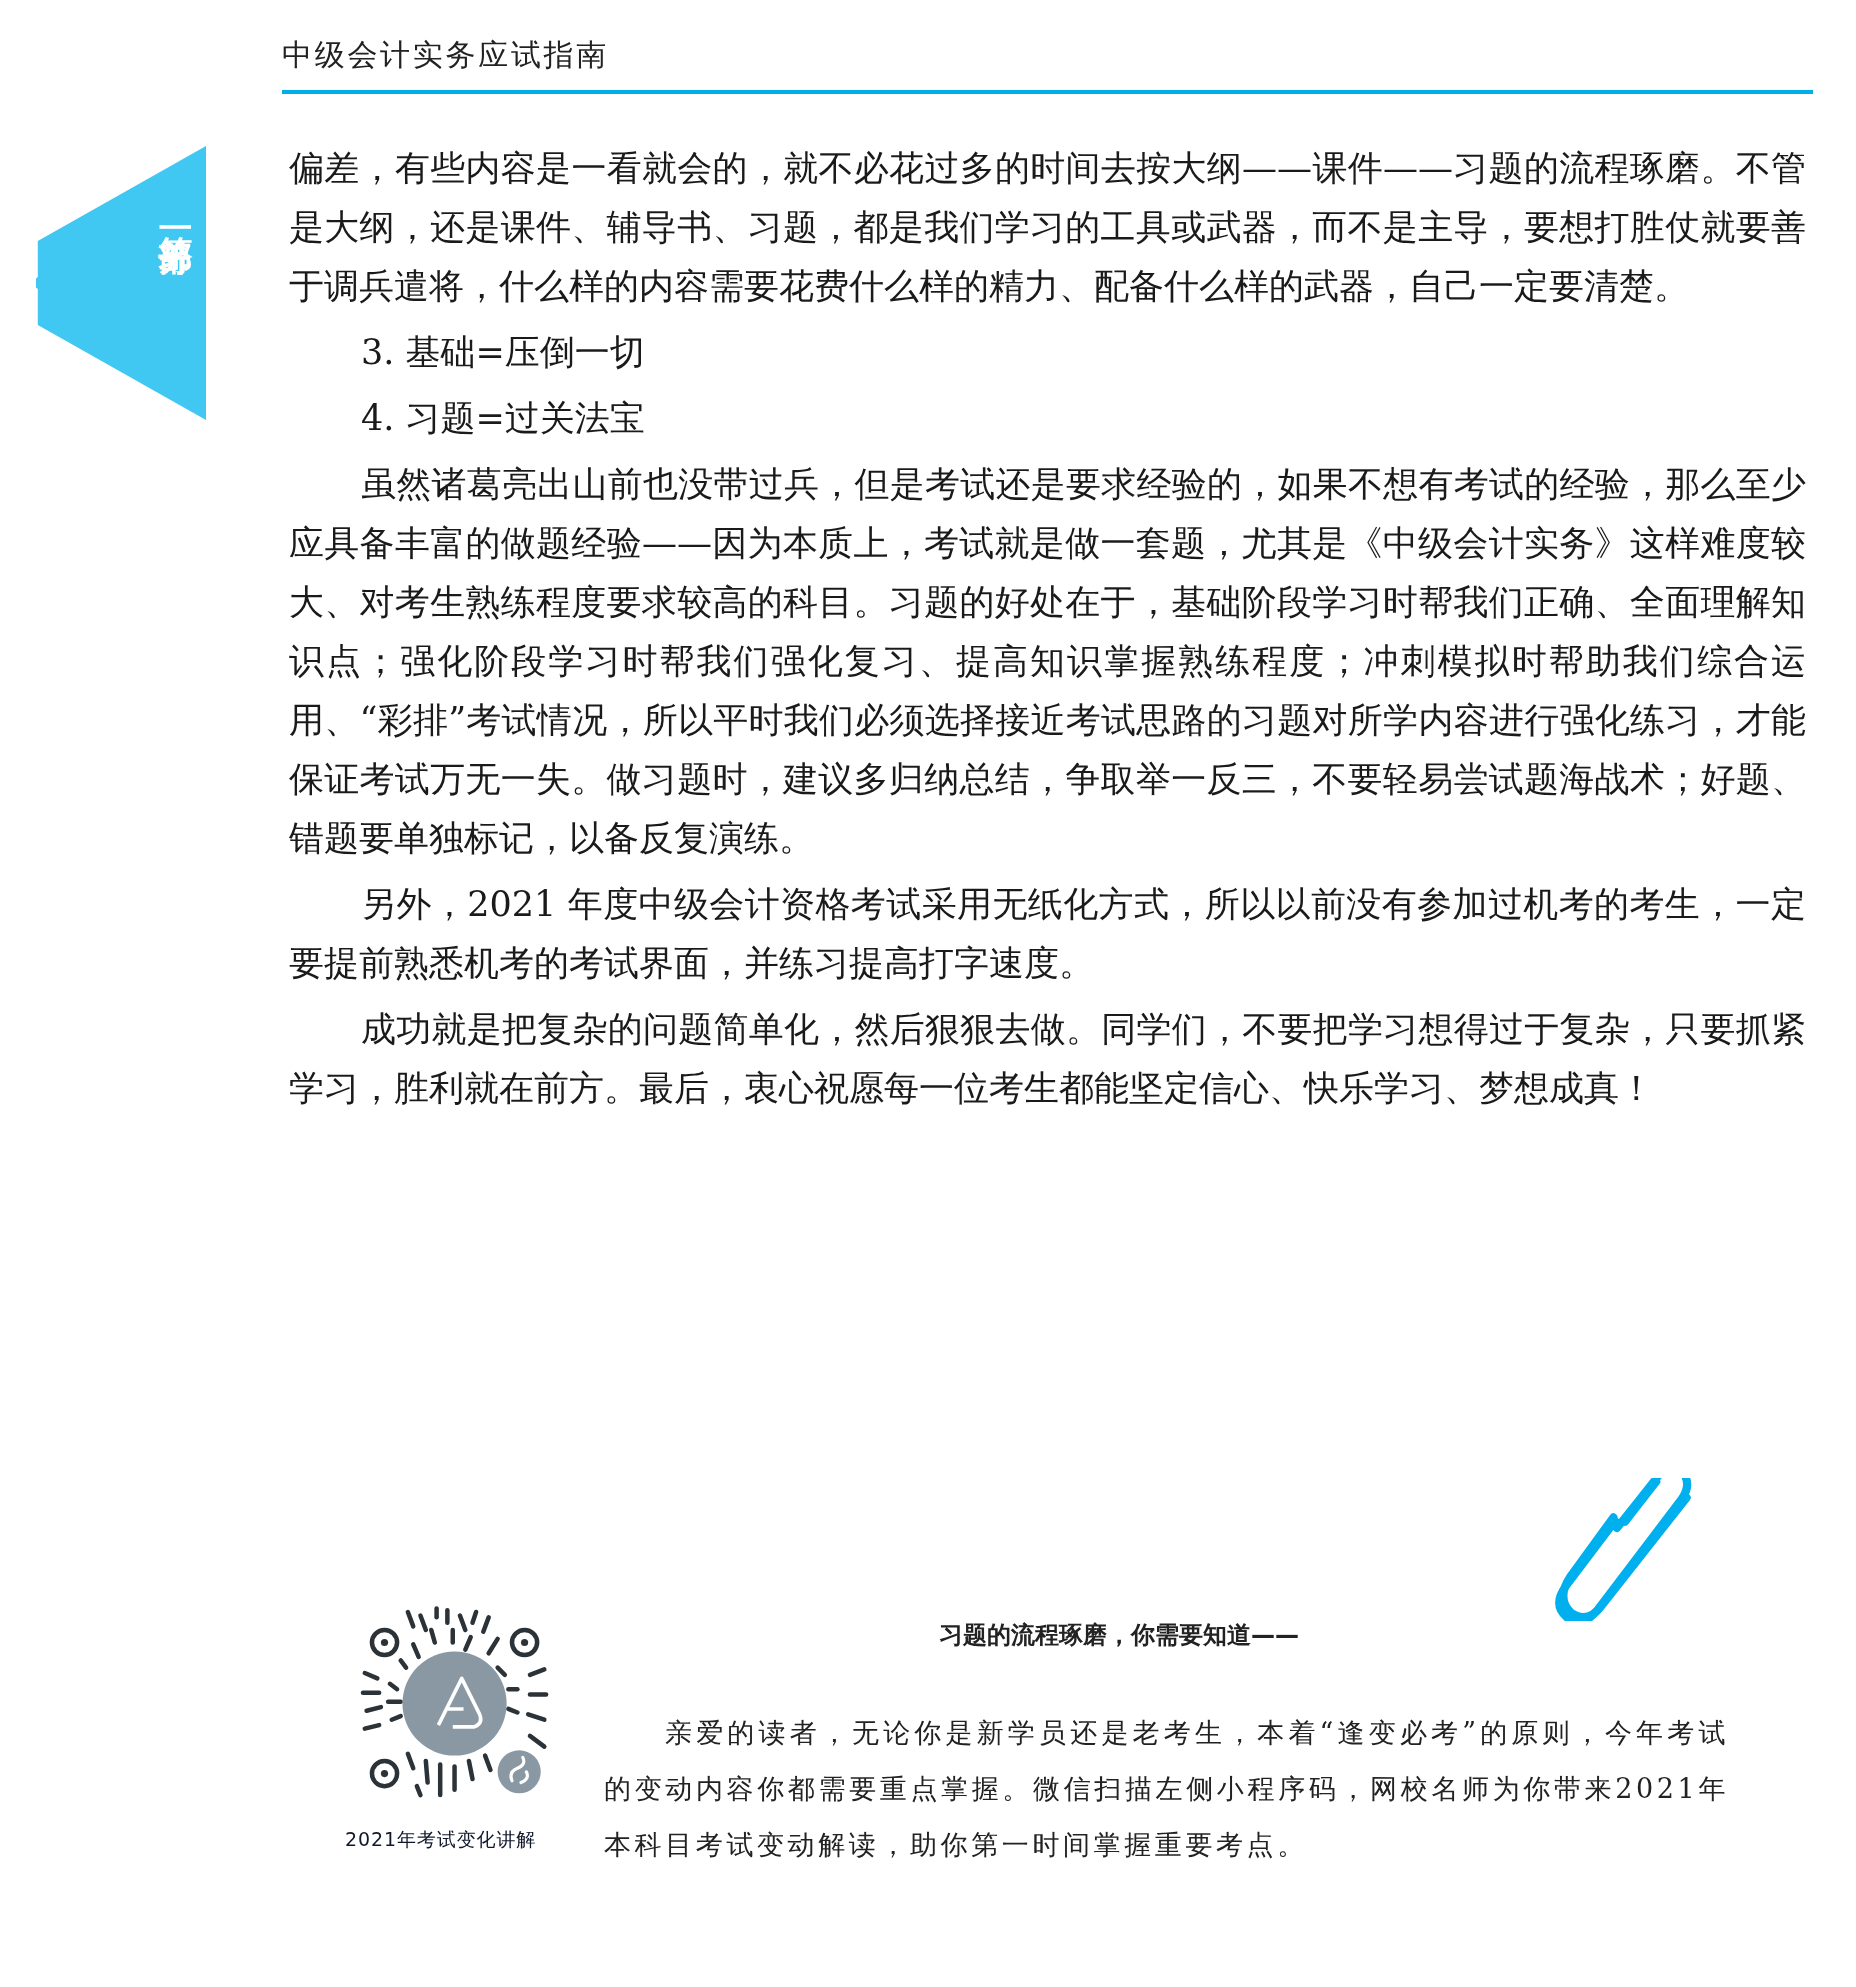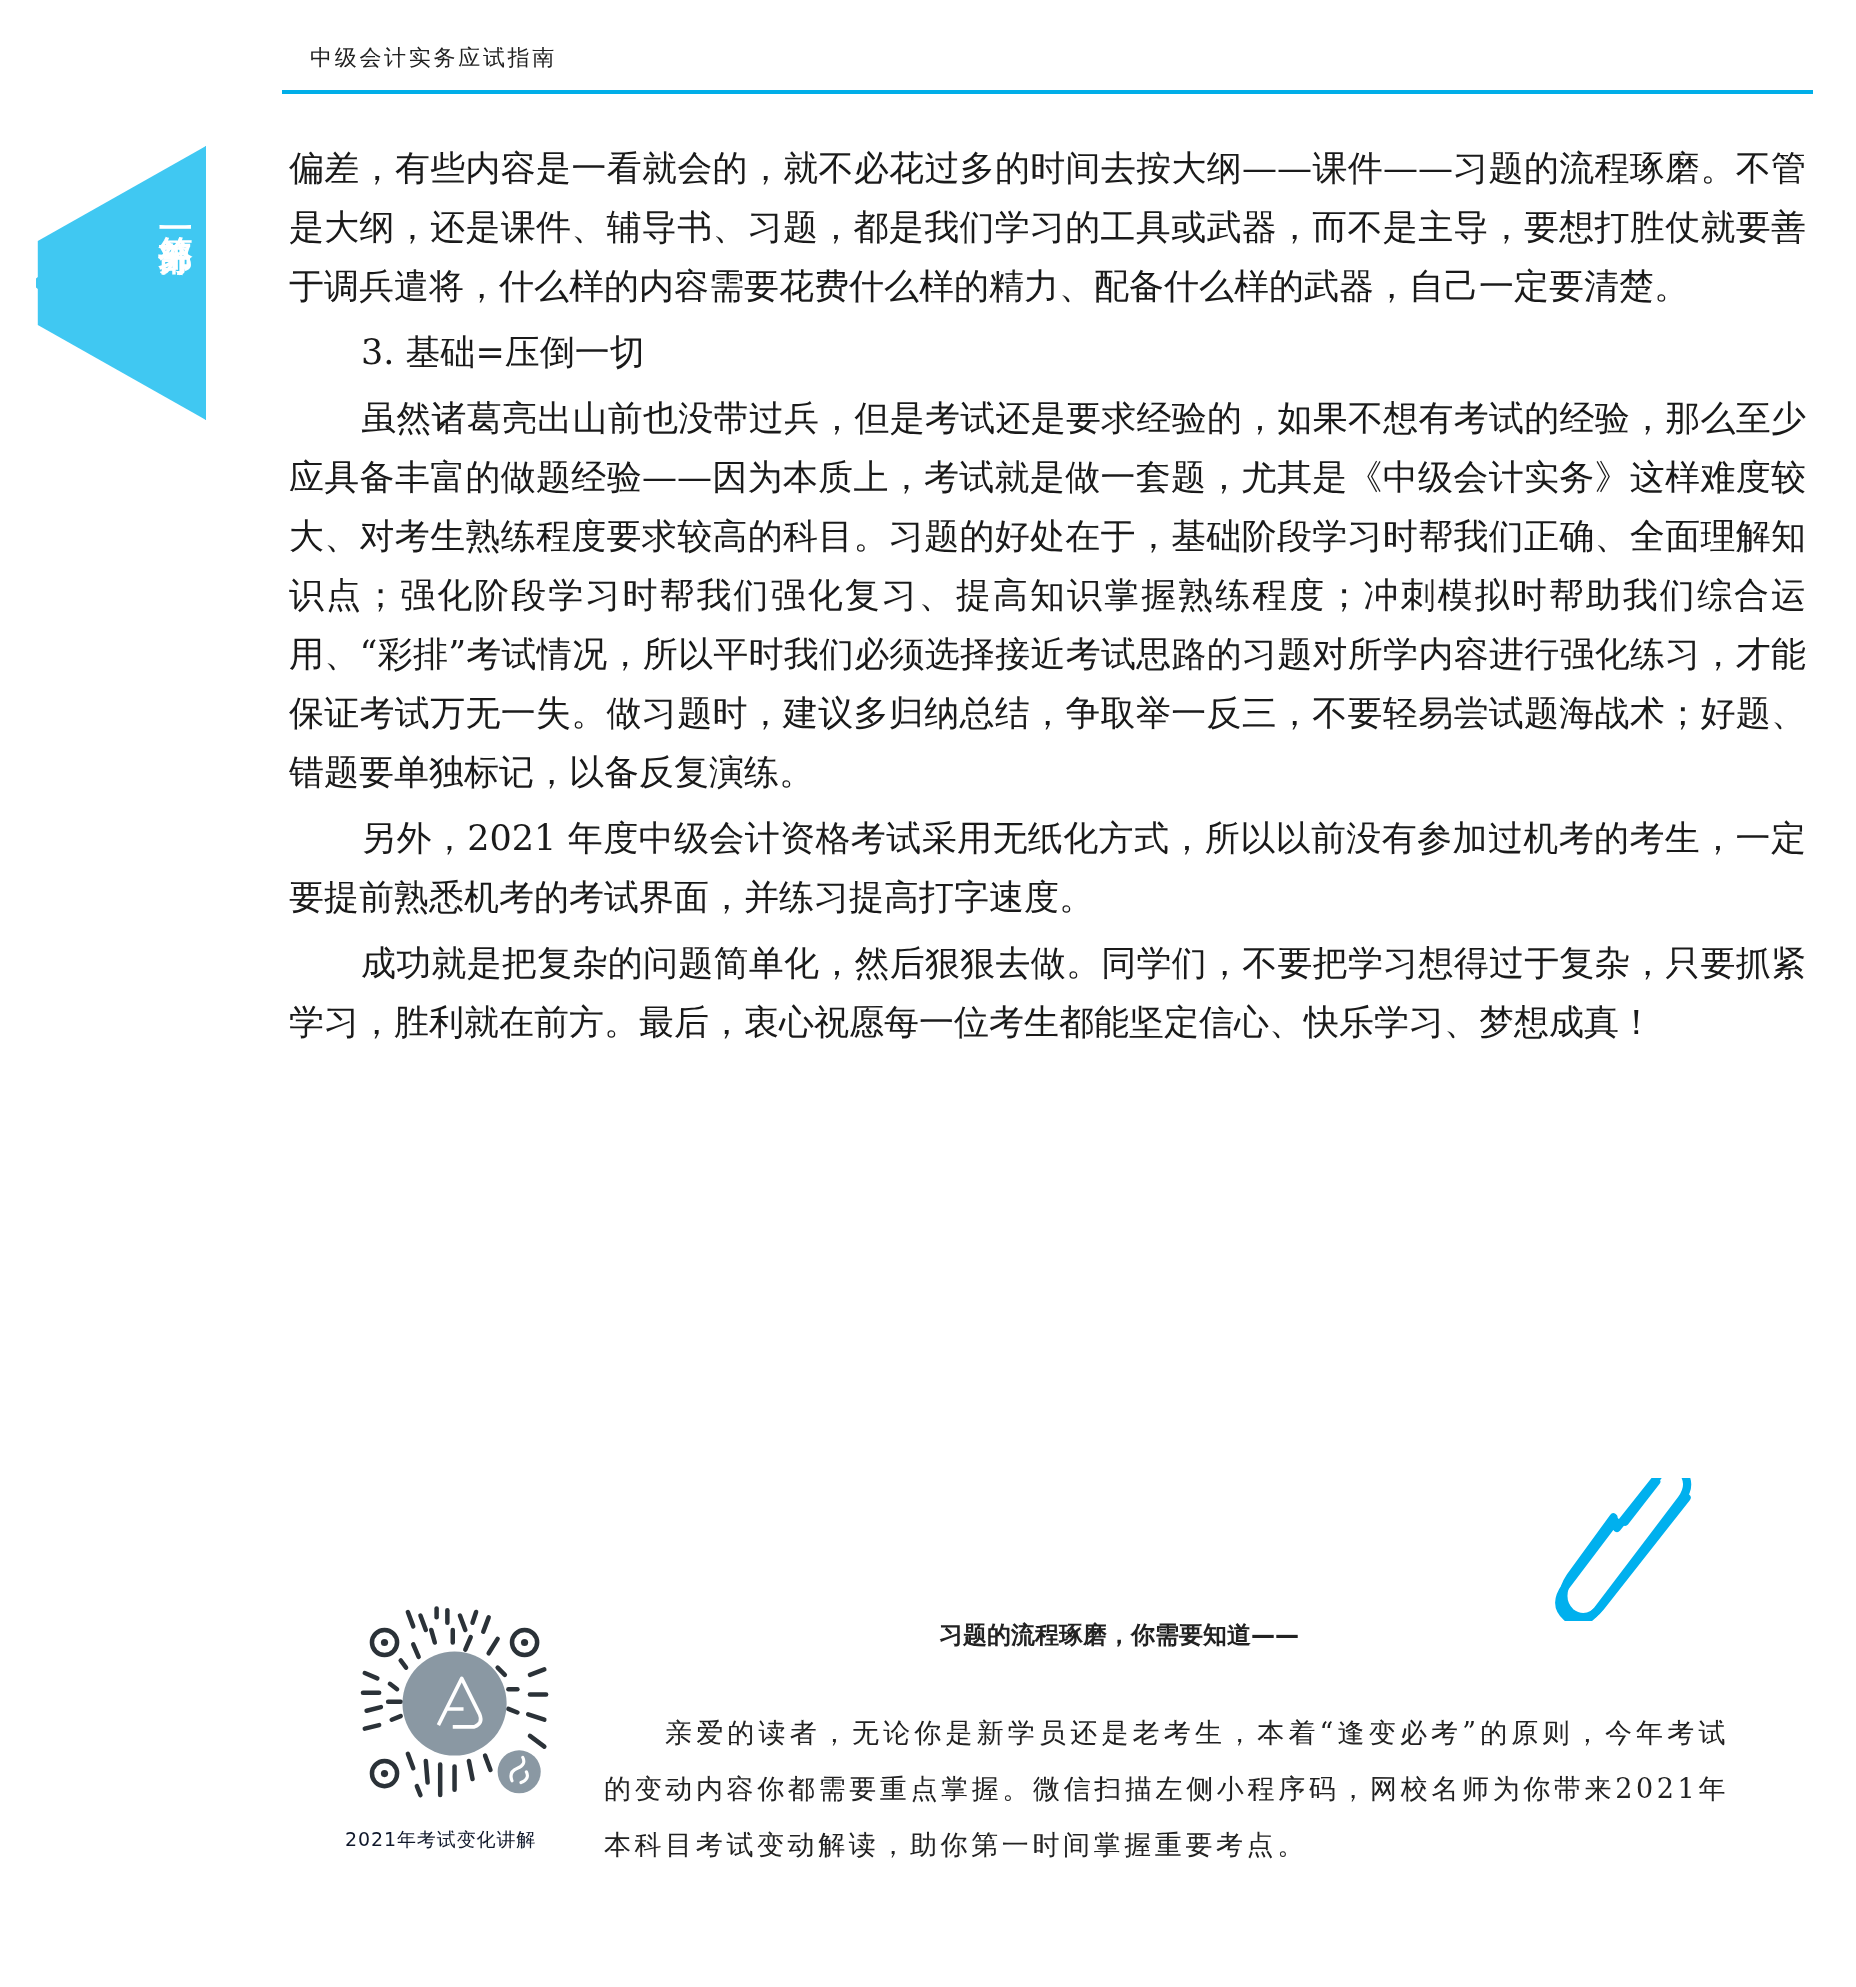--- a/index.html
+++ b/index.html
@@ -1,24 +1,23 @@
 <!DOCTYPE html>
 <html style="font-size:14.3px"><head>
 <meta charset="utf-8">
 <style>
   html, body { margin: 0; padding: 0; background: #ffffff; }
   body {
     width: 1857px; height: 1987px; position: relative; overflow: hidden;
     font-family: "DejaVu Serif", "Liberation Serif", serif; color: #1a1a1a;
   }
   .header-title {
-    position: absolute; left: 282px; top: 43px;
-    font-size: 22px; letter-spacing: 2.7px; color: #222;
+    position: absolute; left: 282px; top: 35px;
+    font-size: 30px; letter-spacing: 2.7px; color: #222;
     font-family: "DejaVu Serif", "Liberation Serif", serif;
-    margin-left: 28px;
   }
   .header-rule {
     position: absolute; left: 282px; top: 90px; width: 1531px; height: 3.6px;
     background: #00aee8;
   }
   .section-tab {
     position: absolute; left: 36px; top: 146px; width: 170px; height: 274px;
   }
   .section-tab svg { position: absolute; left: 0; top: 0; }
   .section-tab-label {
@@ -66,20 +65,21 @@
   <svg width="170" height="274" viewBox="0 0 190 306">
     <polygon points="190,0 190,306 0,158 0,148" fill="#40c8f2"></polygon>
     <polygon points="190,0 190,306 2,200 2,106" fill="#40c8f2"></polygon>
   </svg>
 </div>
 <div class="section-tab-label">第一部分</div>
 
 <div class="body-text">
   <p>偏差，有些内容是一看就会的，就不必花过多的时间去按大纲——课件——习题的流程琢磨。不管是大纲，还是课件、辅导书、习题，都是我们学习的工具或武器，而不是主导，要想打胜仗就要善于调兵遣将，什么样的内容需要花费什么样的精力、配备什么样的武器，自己一定要清楚。</p>
   <p class="indent">3. 基础=压倒一切</p>
+  <p class="indent">4. 习题=过关法宝</p>
   <p class="indent">虽然诸葛亮出山前也没带过兵，但是考试还是要求经验的，如果不想有考试的经验，那么至少应具备丰富的做题经验——因为本质上，考试就是做一套题，尤其是《中级会计实务》这样难度较大、对考生熟练程度要求较高的科目。习题的好处在于，基础阶段学习时帮我们正确、全面理解知识点；强化阶段学习时帮我们强化复习、提高知识掌握熟练程度；冲刺模拟时帮助我们综合运用、“彩排”考试情况，所以平时我们必须选择接近考试思路的习题对所学内容进行强化练习，才能保证考试万无一失。做习题时，建议多归纳总结，争取举一反三，不要轻易尝试题海战术；好题、错题要单独标记，以备反复演练。</p>
   <p class="indent">另外，2021 年度中级会计资格考试采用无纸化方式，所以以前没有参加过机考的考生，一定要提前熟悉机考的考试界面，并练习提高打字速度。</p>
   <p class="indent">成功就是把复杂的问题简单化，然后狠狠去做。同学们，不要把学习想得过于复杂，只要抓紧学习，胜利就在前方。最后，衷心祝愿每一位考生都能坚定信心、快乐学习、梦想成真！</p>
 </div>
 
 <svg class="paperclip" width="152" height="143" viewBox="0 0 170 160">
   <path d="M62,22 L14,88 Q-2,112 14,128 Q32,142 48,122 L144,0 M75,27 L110,-18" fill="none" stroke="#00b0ee" stroke-width="9" stroke-linecap="round" transform="translate(10,22)"></path>
   <path d="M86,48 L132,-10 Q146,-28 160,-14 Q170,0 158,16 L64,140 Q48,160 30,148 Q14,134 28,114 L84,40" fill="none" stroke="#00b0ee" stroke-width="9" stroke-linecap="round" transform="translate(-10,8)"></path>
 </svg>
 

